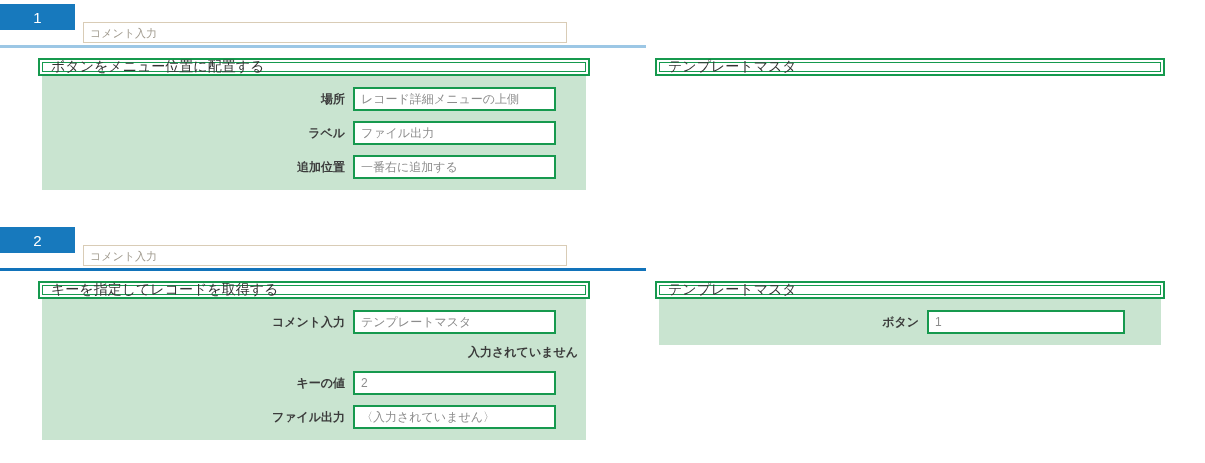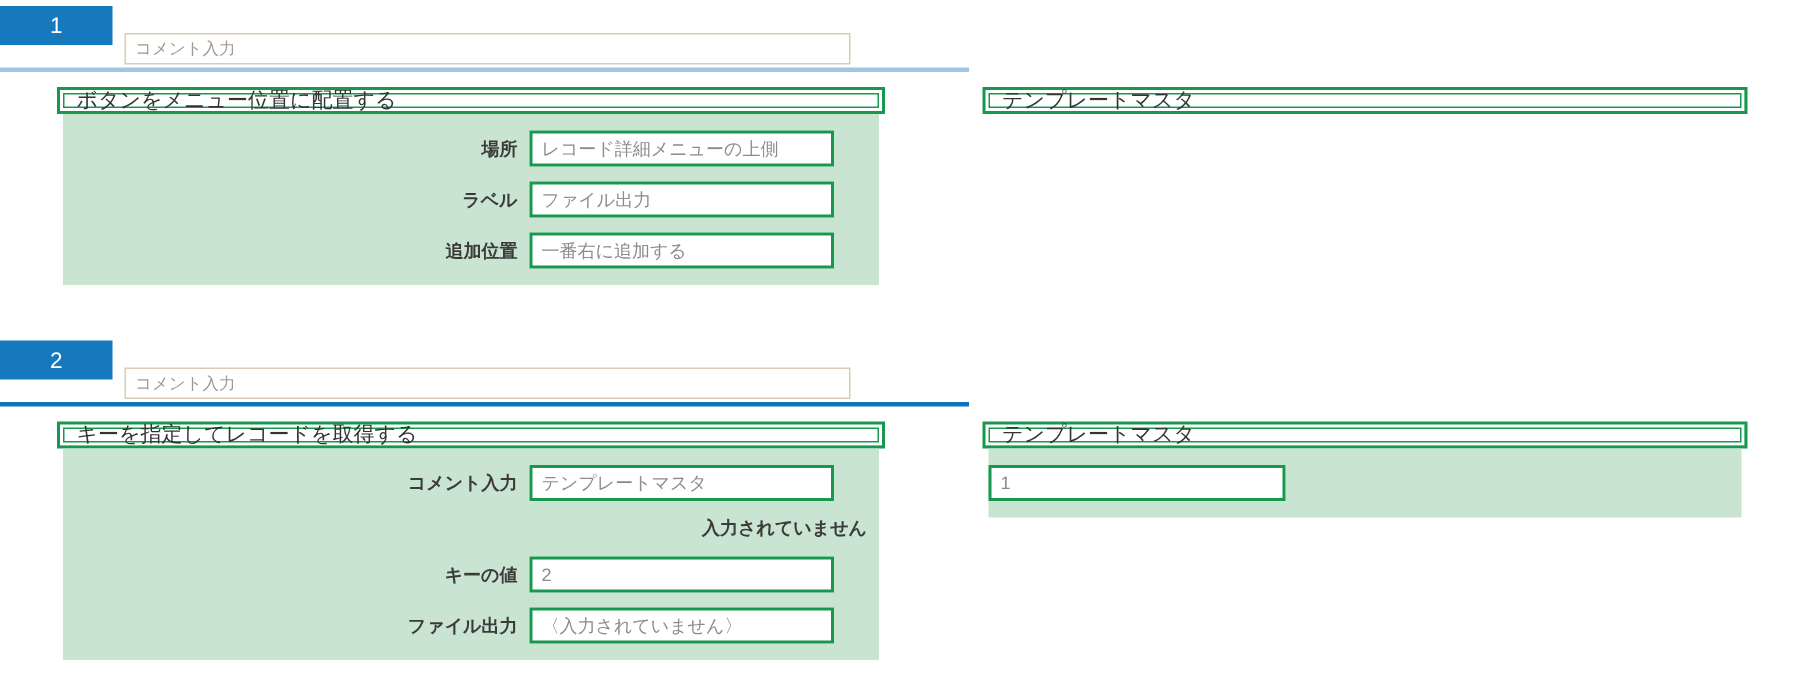--- a/index.html
+++ b/index.html
@@ -146,18 +146,19 @@
           <span class="field-label">ファイル出力</span>
           <input class="field-input" type="text" value="〈入力されていません〉" style="">
         </div>
       </div>
     </div>
 
     <div class="card card-trigger">
       <div class="card-title">テンプレートマスタ</div>
       <div class="card-body">
         <div class="field-row">
+          <span class="field-label">ボタン</span>
           <input class="field-input" type="text" value="1" style="">
         </div>
       </div>
     </div>
   </div>
 </div>
 
 </body></html>

